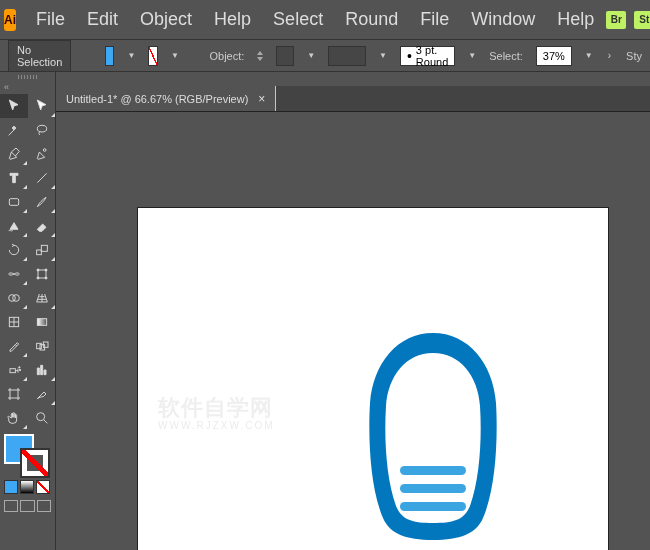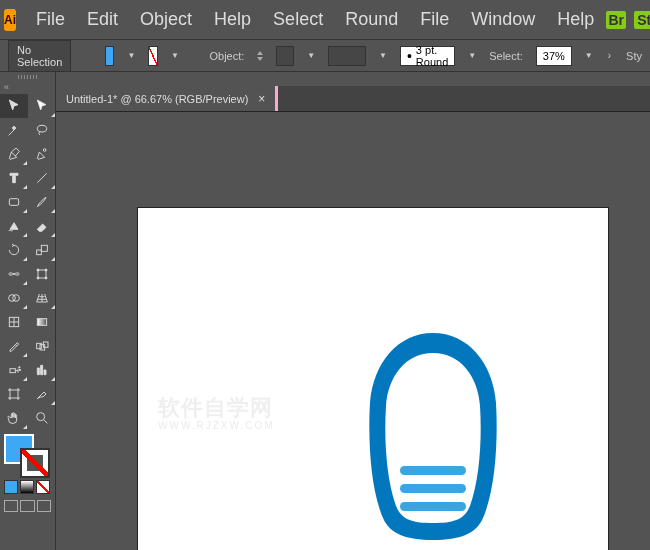--- a/index.html
+++ b/index.html
@@ -3,21 +3,21 @@
 <meta charset="utf-8">
 <style>
   * { box-sizing: border-box; margin: 0; padding: 0; font-family: "Segoe UI", Tahoma, sans-serif; }
   body { width: 650px; height: 550px; background: #535353; overflow: hidden; font-size: 11px; color: #ddd; }
   
   
   .menubar { height: 40px; background: #535353; display: flex; align-items: center; padding: 0 4px; gap: 2px; border-bottom: 1px solid #333; }
   .app-icon { width: 24px; height: 22px; background: #ff9a00; color: #330000; font-weight: bold; font-size: 12px; display: flex; align-items: center; justify-content: center; border-radius: 3px; margin-right: 8px; }
   .menu-item { padding: 4px 10px; font-size: 18px; cursor: pointer; }
   .menubar-right { margin-left: auto; display: flex; align-items: center; gap: 8px; }
-  .badge { width: 20px; height: 18px; background: #84cc16; color: #333; font-size: 14px; display: flex; align-items: center; justify-content: center; font-weight: bold; border-radius: 2px; }
+  .badge { width: 20px; height: 18px; background: #bef264; color: #333; font-size: 10px; display: flex; align-items: center; justify-content: center; font-weight: bold; border-radius: 2px; }
   .layout-icon { width: 18px; height: 14px; display: flex; flex-direction: column; justify-content: space-between; }
   .layout-icon span { height: 2px; background: #ccc; }
   .sync-icon svg { width: 18px; height: 18px; fill: #999; }
   
   
   .options { height: 32px; background: #535353; display: flex; align-items: center; padding: 0 8px; gap: 13px; border-bottom: 1px solid #333; font-size: 11px; }
   .nosel { padding: 3px 8px; background: #464646; border: 1px solid #333; font-size: 11px; }
   .swatch { width: 22px; height: 20px; border: 1px solid #333; }
   .swatch.blue { background: #3fa8f4; }
   .swatch.none { background: #fff; position: relative; }
@@ -61,21 +61,21 @@
   .cm.c3 { background: #fff; position: relative; }
   .cm.c3::after { content:""; position:absolute; inset:0; background: linear-gradient(to top right, transparent 42%, red 42%, red 58%, transparent 58%); }
   
   .screen-mode { display: flex; gap: 2px; padding: 4px; }
   .screen-mode span { width: 16px; height: 12px; border: 1px solid #aaa; }
   
   
   .doc-area { flex: 1; background: #535353; position: relative; display: flex; flex-direction: column; }
   .panel-tab { height: 14px; }
   .doc-tabs { height: 26px; background: #434343; display: flex; align-items: stretch; border-bottom: 1px solid #222; }
-  .doc-tab { background: #535353; display: flex; align-items: center; padding: 0 10px; gap: 10px; font-size: 11px; border-right: 3px solid #f9a8d4; }
+  .doc-tab { background: #535353; display: flex; align-items: center; padding: 0 10px; gap: 10px; font-size: 11px; border-right: 1px solid #f9a8d4; }
   .doc-tab .close { font-size: 12px; cursor: pointer; }
   .canvas-wrap { flex: 1; background: #535353; position: relative; overflow: hidden; }
   .canvas { position: absolute; left: 82px; top: 96px; width: 470px; height: 380px; background: #fff; box-shadow: 0 0 0 1px #222; }
   
   .artwork { position: absolute; left: 210px; top: 120px; }
   .watermark { position: absolute; left: 20px; top: 185px; color: #ddd; font-size: 22px; font-weight: bold; opacity: 0.45; letter-spacing: 1px; }
   .watermark-sub { position: absolute; left: 20px; top: 212px; color: #ccc; font-size: 10px; letter-spacing: 2px; opacity: 0.4; }
 </style>
 </head>
 <body>

